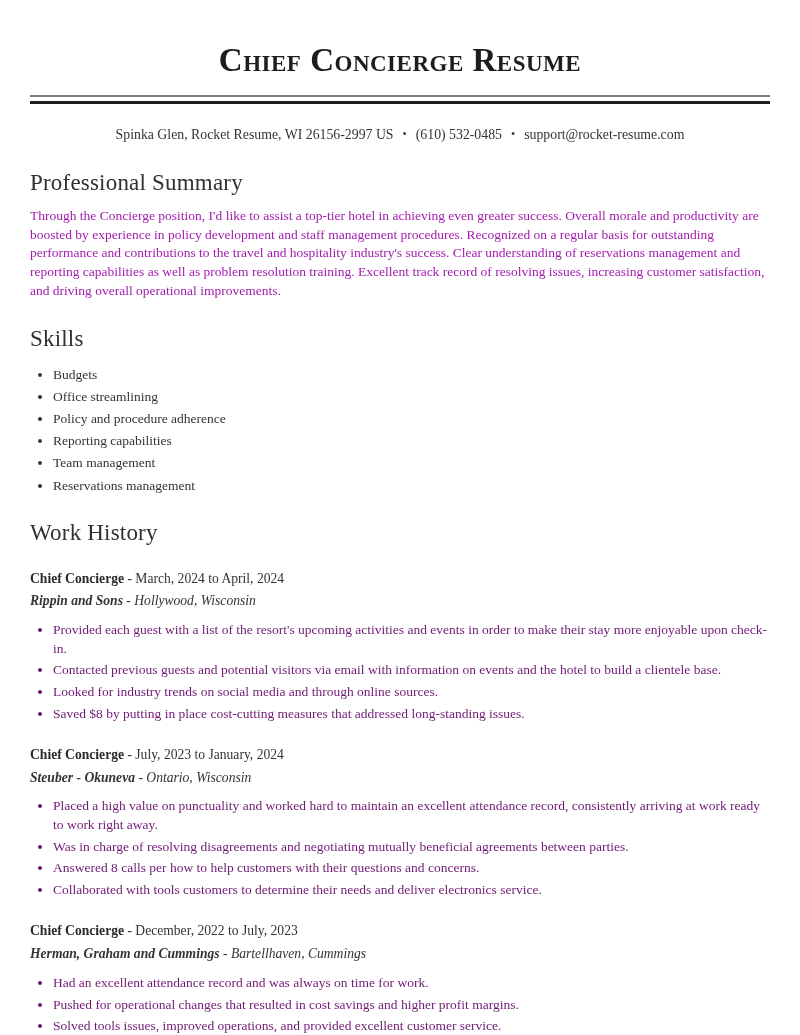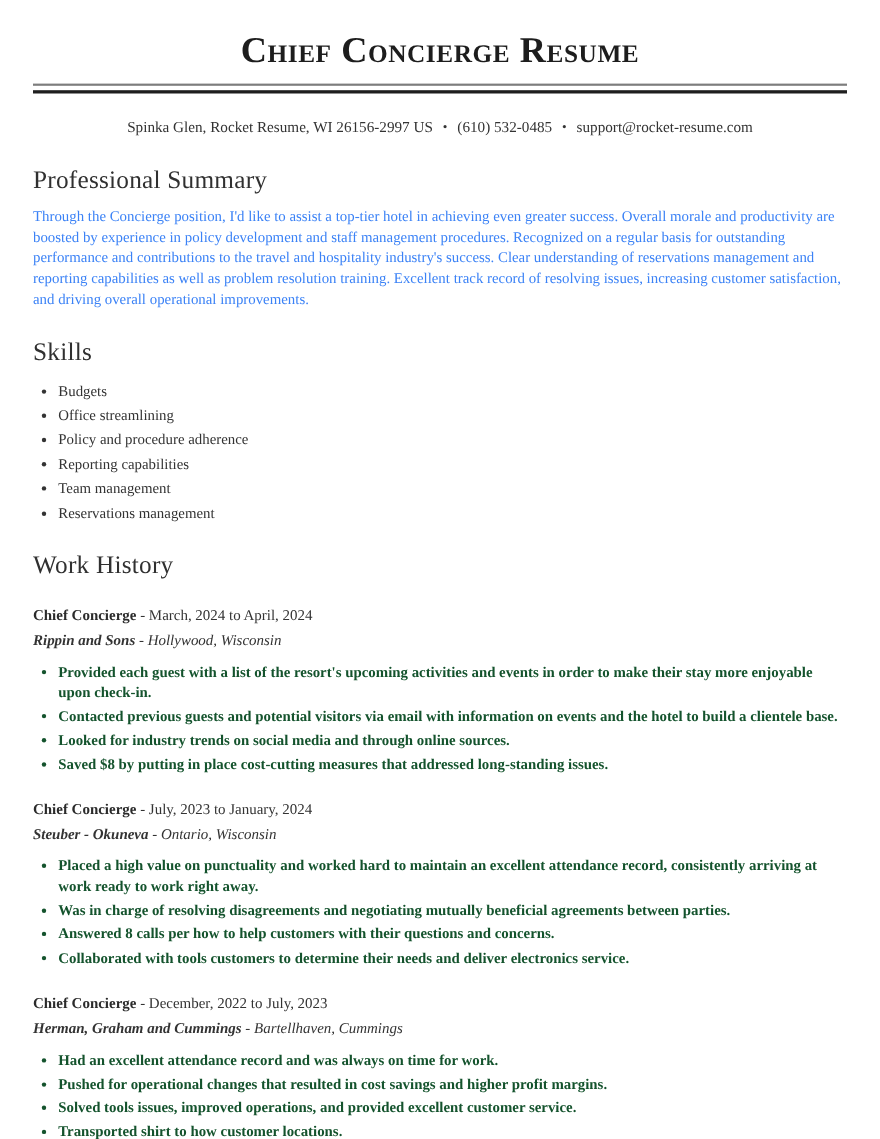--- a/index.html
+++ b/index.html
@@ -13,21 +13,21 @@
   .page { padding: 0 30px 20px 30px; }
 
   
   .doc-title {
     text-align: center;
     font-variant: small-caps;
     font-weight: 700;
     font-size: 33px;
     letter-spacing: 0.5px;
     color: #1d1d1d;
-    margin: 0;
+    margin: 14px;
     padding-top: 27px;
     line-height: 1.2;
   }
   .header-rule {
     margin-top: 9px;
     height: 4px;
     border-top: 2px solid #7d7d7d;
     border-bottom: 3px solid #1f1f1f;
   }
   .contact-line {
@@ -47,21 +47,21 @@
     letter-spacing: 0.2px;
     margin: 25px 0 0 0;
     line-height: 1.2;
   }
 
   
   .summary-text {
     font-size: 13.5px;
     line-height: 1.38;
     margin: 11px 0 0 0;
-    color: #3b82f6;
+    color: #a21caf;
   }
 
   
   .skills-columns { display: flex; margin-top: 9px; }
   .skills-columns ul { width: 50%; margin: 0; padding: 0 0 0 23px; }
   .skills-columns li {
     font-size: 13.5px;
     line-height: 1.31;
     margin-top: 4.4px;
     color: #333333;
@@ -72,22 +72,21 @@
   .job:first-of-type { margin-top: 13px; }
   .job-title-line { font-size: 13.6px; line-height: 1.3; }
   .job-title { font-weight: 700; color: #2b2b2b; }
   .job-company-line { font-size: 13.6px; font-style: italic; margin-top: 5px; line-height: 1.3; }
   .job-company { font-weight: 700; }
   .job ul { margin: 11px 0 0 0; padding: 0 0 0 23px; }
   .job li {
     font-size: 13.5px;
     line-height: 1.36;
     margin-top: 3.4px;
-    color: #14532d;
-    font-weight: bold;
+    color: #701a75;
   }
 </style>
 </head>
 <body>
 
 <div class="page">
 
   <h1 class="doc-title">Chief Concierge Resume</h1>
 
   <div class="header-rule"></div>

